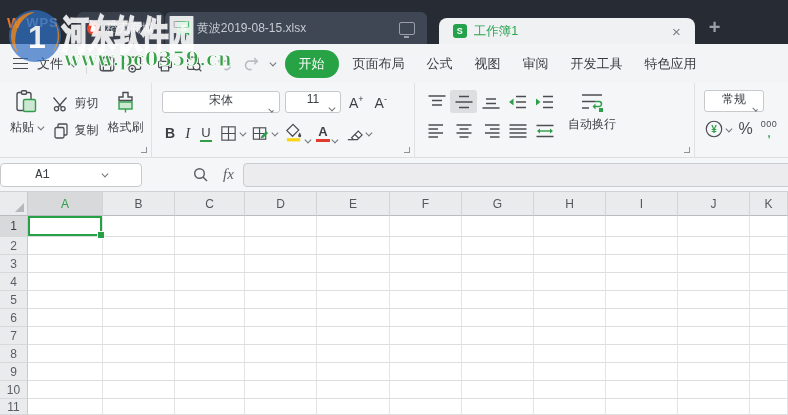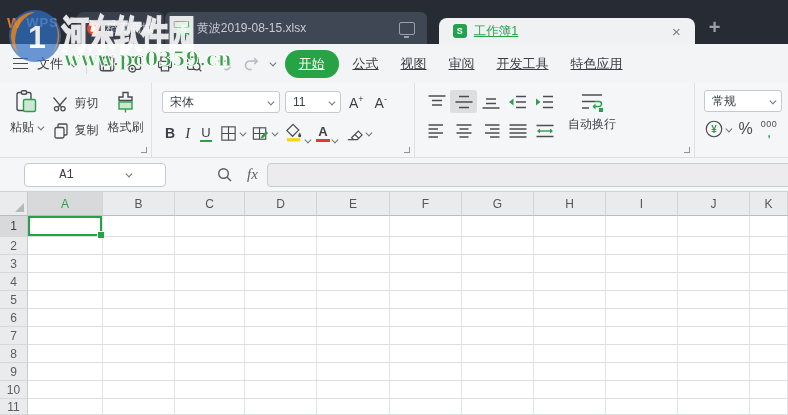--- a/index.html
+++ b/index.html
@@ -15,51 +15,51 @@
   .dtab { display:flex; align-items:center; height:32px; background:#3a404b; border-radius:6px 6px 0 0; color:#c7ccd4; font-size:12px; }
   .tab-docer { margin-left:18px; padding:0 10px; gap:6px; }
   .tab-file { width:263px; padding:0 12px; background:#404754; border-left:1px solid #232730; justify-content:space-between; }
   .tab-file .ftxt { display:flex; align-items:center; gap:6px; white-space:nowrap; overflow:hidden; }
   .docer-icon { width:13px; height:13px; border-radius:50%; background:#e8442e; position:relative; flex:0 0 13px; }
   .docer-icon::after { content:""; position:absolute; left:4px; top:3px; width:4px; height:7px; background:#fff; border-radius:2px 4px 4px 1px; transform:rotate(14deg); }
   .s-icon { width:14px; height:14px; border-radius:3px; background:#23a24b; color:#fff; font-size:9px; font-weight:bold; display:flex; align-items:center; justify-content:center; flex:0 0 14px; }
   .monitor-icon { width:16px; height:13px; border:1.4px solid #9aa0aa; border-radius:2px; position:relative; margin-left:8px; }
   .monitor-icon::after { content:""; position:absolute; left:4px; bottom:-4px; width:5px; height:2px; background:#9aa0aa; }
   .tab-active { display:flex; align-items:center; height:26px; width:256px; margin-left:12px; background:#eff1f2; border-radius:8px 8px 0 0; padding:0 14px; gap:7px; }
-  .tab-active .atxt { color:#2aa351; font-size:12.5px;text-decoration:underline; }
+  .tab-active .atxt { color:#2aa351; font-size:12.5px; }
   .tab-close { margin-left:auto; color:#7b7f87; font-size:15px; line-height:1; cursor:pointer; }
   .tab-new { color:#9aa0aa; font-size:20px; font-weight:bold; margin:0 0 7px 14px; line-height:1; }
 
   
   .menubar { height:39px; background:#f3f4f6; display:flex; align-items:center; padding-left:13px; }
   .hamb { width:15px; height:11px; border-top:1.6px solid #4a4d52; border-bottom:1.6px solid #4a4d52; position:relative; }
   .hamb::after { content:""; position:absolute; left:0; top:3.6px; width:15px; height:1.6px; background:#4a4d52; }
   .file-menu { display:flex; align-items:center; gap:7px; margin-left:9px; font-size:13px; color:#3a3d42; }
   .chev { width:6px; height:6px; border-right:1.4px solid #70747a; border-bottom:1.4px solid #70747a; transform:rotate(45deg) translateY(-1px); }
   .chev.sm { width:4.5px; height:4.5px; }
   .vdiv { width:1px; height:20px; background:#d7d9db; margin:0 9px 0 10px; }
   .qa { display:flex; align-items:center; gap:7px; }
   .qa .qbtn { width:22px; height:22px; display:flex; align-items:center; justify-content:center; }
   .menu-tabs { display:flex; align-items:center; margin-left:10px; }
-  .menu-tab { font-size:13px; color:#3a3d42; padding:5px 11px; white-space:nowrap;text-decoration:underline; }
+  .menu-tab { font-size:13px; color:#3a3d42; padding:5px 11px; white-space:nowrap; }
   .menu-tab.active { background:#27a346; color:#fff; border-radius:15px; padding:5px 14px; margin-right:3px; }
 
   
   .ribbon { height:75px; background:#f5f6f7; display:flex; border-bottom:1px solid #dcdee0; }
   .rgroup { position:relative; border-right:1px solid #dfe1e3; height:100%; }
   .rgroup:last-child { border-right:none; }
   .corner { position:absolute; right:4px; bottom:4px; width:6px; height:6px; border-right:1.5px solid #8f9297; border-bottom:1.5px solid #8f9297; }
   .g-clip { width:152px; display:flex; padding:6px 4px 0 10px; gap:9px; }
   .bigbtn { display:flex; flex-direction:column; align-items:center; }
   .bigbtn .lblrow { display:flex; align-items:center; gap:4px; margin-top:3px; }
   .rlbl { font-size:12px; color:#3e4146; white-space:nowrap; }
   .cutcopy { display:flex; flex-direction:column; justify-content:flex-start; gap:6px; padding-top:4px; }
   .smallbtn { display:flex; align-items:center; gap:5px; height:21px; }
   .g-font { width:263px; padding:7px 6px 0 10px; }
-  .combo { display:flex; align-items:center; background:#fff; border:1px solid #c7c9cc; border-radius:3px; height:22px; padding:0 7px; font-size:12px; color:#3c3f44; }
+  .combo { display:flex; align-items:center; background:#fff; border:1px solid #c7c9cc; border-radius:3px; height:22px; padding:0 7px; font-size:12px; color:#3c3f44;flex-direction:column; }
   .combo .chev { margin-left:auto; }
   .frow1 { display:flex; gap:5px; align-items:center; }
   .frow2 { display:flex; gap:1px; align-items:center; margin-top:7px; }
   .ibtn { height:24px; display:flex; align-items:flex-end; justify-content:center; padding:0 3px 3px; gap:2px; border-radius:3px; }
   .ibtn.ctr { align-items:center; padding-bottom:0; }
   .bold-l { font-weight:bold; font-size:14px; color:#3c3f44; }
   .ital-l { font-family:"Liberation Serif", serif; font-style:italic; font-size:15px; color:#3c3f44; padding:0 3px; }
   .und-l { font-size:13px; color:#3c3f44; border-bottom:2px solid #2f9e4a; padding:0 1px; }
   .az { font-size:14px; color:#3c3f44; }
   .az sup { font-size:9px; }
@@ -68,21 +68,21 @@
   .alitem { display:flex; align-items:center; justify-content:center; border-radius:3px; }
   .alitem.sel { background:#dcdedf; }
   .g-num { flex:1; padding:7px 0 0 9px; }
   .nrow2 { display:flex; align-items:center; gap:8px; margin-top:5px; }
   .pct { font-size:16px; color:#4a4d52; }
   .thou { display:flex; flex-direction:column; align-items:center; line-height:1; }
   .thou .z { font-size:9px; color:#4a4d52; letter-spacing:.5px; }
   .thou .c { font-size:11px; font-weight:bold; color:#2f9e4a; margin-top:-1px; }
 
   
-  .fbar { height:34px; background:#f5f6f7; border-bottom:1px solid #cfd1d4; display:flex; align-items:center; padding-left:24px; }
+  .fbar { height:34px; background:#f5f6f7; border-bottom:1px solid #cfd1d4; display:flex; align-items:center; padding-left:0; }
   .namebox { width:142px; height:24px; background:#fff; border:1px solid #c7c9cc; border-radius:4px; display:flex; align-items:center; padding:0 8px; font-size:12px; color:#3c3f44; font-family:"Liberation Mono", monospace; }
   .namebox span { margin:0 auto; }
   .fb-icons { display:flex; align-items:center; gap:13px; margin-left:50px; }
   .fx { font-family:"Liberation Serif", serif; font-style:italic; font-size:15px; color:#5a5e64; }
   .finput { flex:1; height:24px; margin-left:9px; margin-right:-4px; background:#ececee; border:1px solid #c9cbce; border-radius:4px; outline:none; font-size:12px; padding:0 6px; color:#333; }
 
   
   .sheet { width:788px; }
   .chrow { display:flex; height:24px; }
   .cornercell { width:28px; height:24px; background:#e9ebec; border-right:1px solid #c8cacc; border-bottom:1px solid #b9bcbe; position:relative; }
@@ -190,20 +190,21 @@
             <g fill="none" stroke="#b8bcc2" stroke-width="1.6">
               <path d="M15 7.5 h-7 a4.5 4.5 0 1 0 1 8.5"></path>
               <path d="M11.8 4.2 L15 7.5 l-3.2 3.3"></path>
             </g>
           </svg>
       </span>
       <span class="chev sm"></span>
     </div>
     <div class="menu-tabs">
         <span class="menu-tab active">开始</span>
+        <span class="menu-tab">页面布局</span>
         <span class="menu-tab">公式</span>
         <span class="menu-tab">视图</span>
         <span class="menu-tab">审阅</span>
         <span class="menu-tab">开发工具</span>
         <span class="menu-tab">特色应用</span>
       </div>
   </div>
 
   <div class="ribbon">
 
@@ -448,21 +449,21 @@
             <rect x="20" y="17" width="4" height="4" fill="#2f9e4a"></rect>
           </svg>
         <span class="lblrow">
             <span class="rlbl">自动换行</span>
           </span>
       </div>
       <div class="corner"></div>
     </div>
 
     <div class="rgroup g-num">
-      <div class="combo" style="width:78px">
+      <div class="combo" style="width:60px">
         <span>常规</span>
         <span class="chev sm"></span>
       </div>
       <div class="nrow2">
         <div class="ibtn ctr" style="padding:0">
           <svg width="20" height="20" viewBox="0 0 22 22">
               <circle cx="11" cy="11" r="8.5" fill="none" stroke="#4a4d52" stroke-width="1.3"></circle>
               <text x="11" y="15" font-size="11" font-weight="bold" fill="#2f9e4a" text-anchor="middle">¥</text>
             </svg>
           <span class="chev sm"></span>

